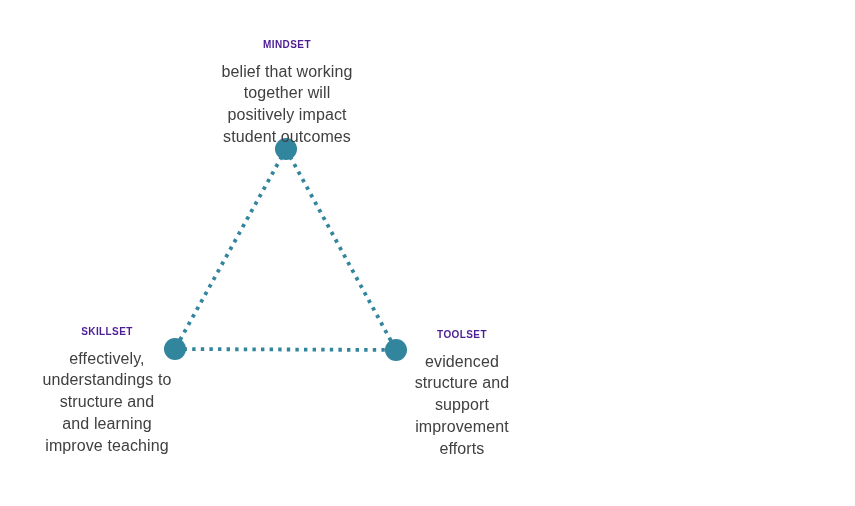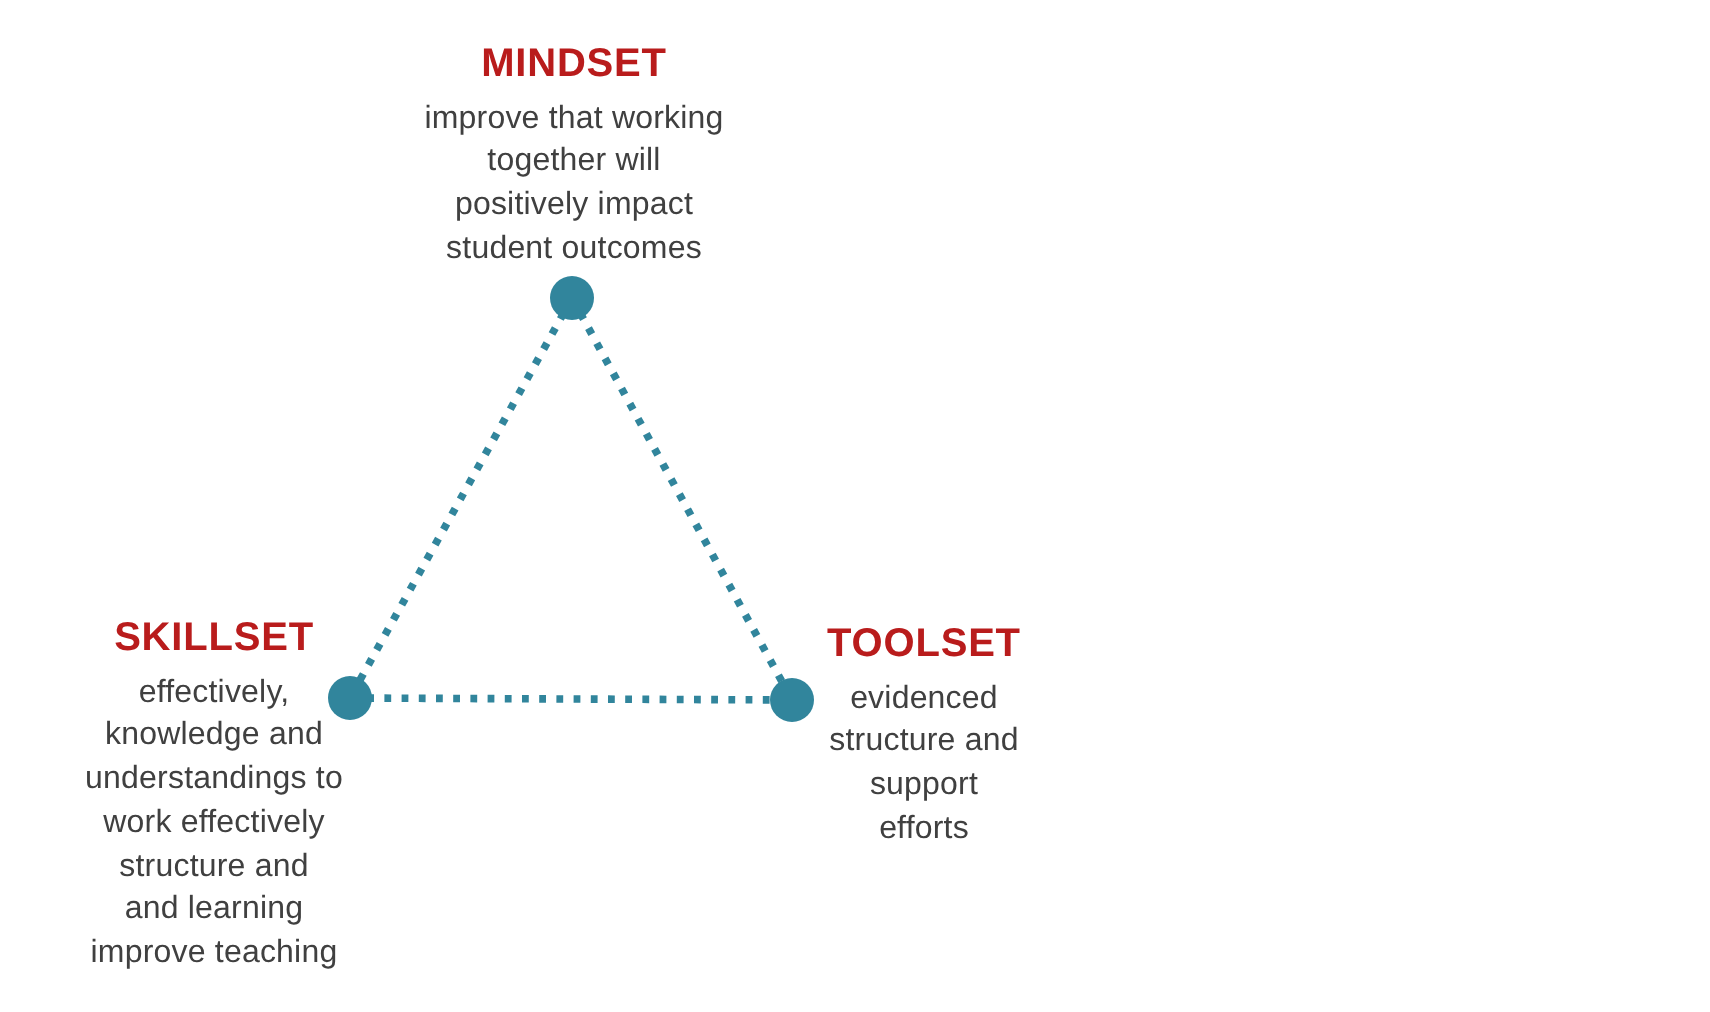--- a/index.html
+++ b/index.html
@@ -29,24 +29,25 @@
   }
   .node-text {
     position: absolute;
     text-align: center;
     font-size: 16px;
     line-height: 21.7px;
     letter-spacing: 0.1px;
   }
   .node-heading {
     font-weight: bold;
-    font-size: 20px;
+    font-size: 10px;
     letter-spacing: 0.4px;
     margin-bottom: 5px;
-    color: #b91c1c;
+    color: #4c1d95;
+    margin-top: 12px;
   }
   .mindset-block  { left: 177px; top: 22px;  width: 220px; }
   .skillset-block { left: 17px;  top: 309px; width: 180px; }
   .toolset-block  { left: 397px; top: 312px; width: 130px; }
 </style>
 </head>
 <body>
 
 <div class="canvas">
 
@@ -54,38 +55,37 @@
     <line class="edge" x1="286" y1="149" x2="175" y2="349" stroke="#31859c"></line>
     <line class="edge" x1="286" y1="149" x2="396" y2="350" stroke="#31859c"></line>
     <line class="edge" x1="175" y1="349" x2="396" y2="350" stroke="#31859c"></line>
     <circle cx="286" cy="149" r="11" fill="#31859c"></circle>
     <circle cx="175" cy="349" r="11" fill="#31859c"></circle>
     <circle cx="396" cy="350" r="11" fill="#31859c"></circle>
   </svg>
 
   <div class="node-text mindset-block">
     <div class="node-heading">MINDSET</div>
-    <div class="node-line">improve that working</div>
+    <div class="node-line">belief that working</div>
     <div class="node-line">together will</div>
     <div class="node-line">positively impact</div>
     <div class="node-line">student outcomes</div>
   </div>
 
   <div class="node-text skillset-block">
     <div class="node-heading">SKILLSET</div>
     <div class="node-line">effectively,</div>
-    <div class="node-line">knowledge and</div>
     <div class="node-line">understandings to</div>
-    <div class="node-line">work effectively</div>
     <div class="node-line">structure and</div>
     <div class="node-line">and learning</div>
     <div class="node-line">improve teaching</div>
   </div>
 
   <div class="node-text toolset-block">
     <div class="node-heading">TOOLSET</div>
     <div class="node-line">evidenced</div>
     <div class="node-line">structure and</div>
     <div class="node-line">support</div>
+    <div class="node-line">improvement</div>
     <div class="node-line">efforts</div>
   </div>
 
 </div>
 
 </body></html>

